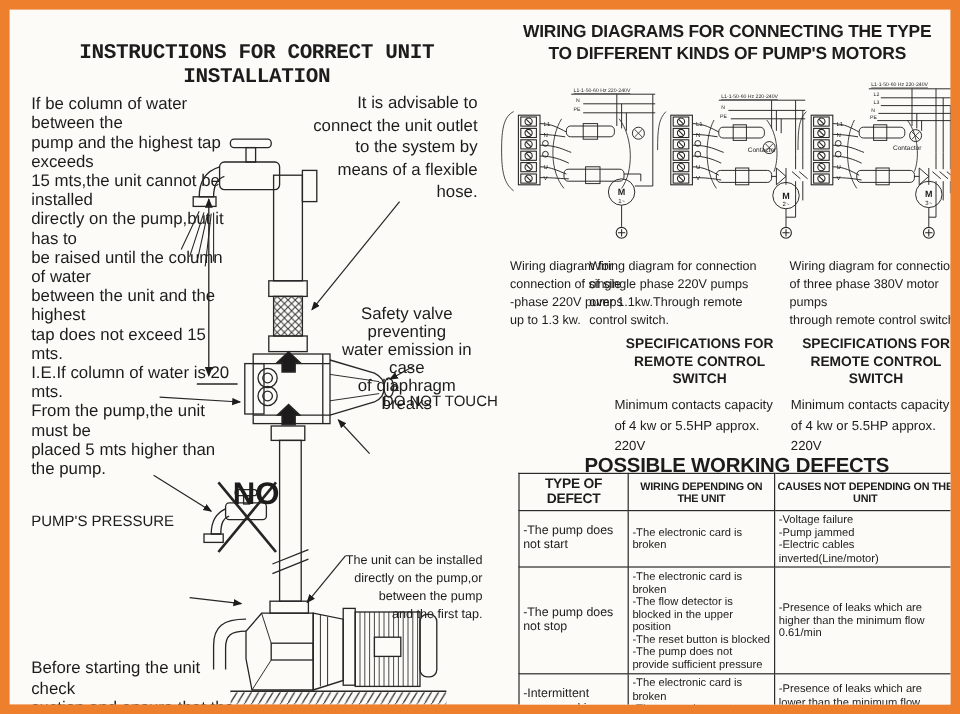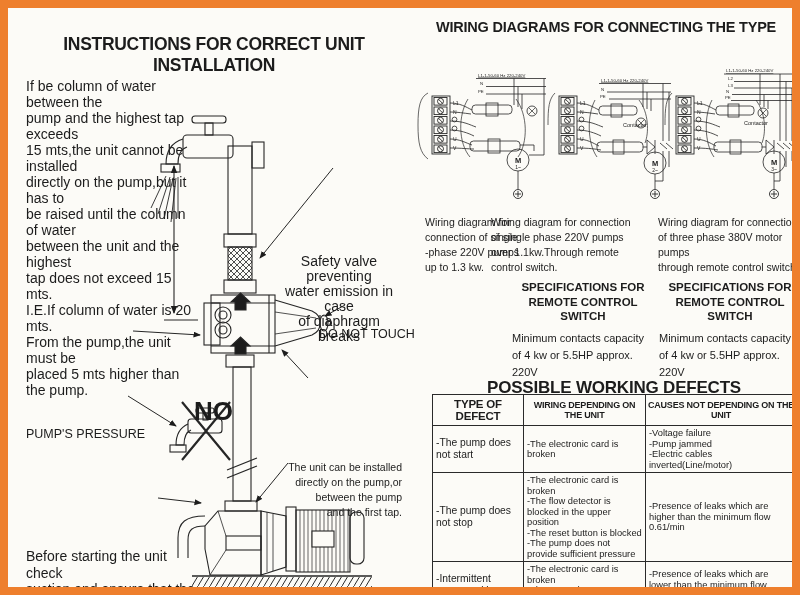--- a/index.html
+++ b/index.html
@@ -73,21 +73,21 @@
             <path d="M6.4,50.7 L10.6,54.9"></path>
         </g>
       </g>
       <g id="earthsym" stroke="#262626" fill="none" stroke-width="0.9">
         <circle cx="0" cy="0" r="4.5"></circle>
         <path d="M-3,0 H3 M0,-3 V3"></path>
       </g>
     </defs>
   </svg>
 
-  <div class="abs left-title" style="left:20px; top:26px; width:372px;">INSTRUCTIONS FOR CORRECT UNIT INSTALLATION</div>
+  <div class="abs left-title" style="left:20px; top:26px; width:372px;font-family:Liberation Mono, monospace;">INSTRUCTIONS FOR CORRECT UNIT INSTALLATION</div>
 
   <div class="abs note" style="left:18px; top:70px; width:168px;">If be column of water between the
 pump and the highest tap exceeds
 15 mts,the unit cannot be installed
 directly on the pump,but it has to
 be raised until the column of water
 between the unit and the highest
 tap does not exceed 15 mts.
 I.E.If column of water is 20 mts.
 From the pump,the unit must be
@@ -95,20 +95,25 @@
 
 
 
   <div class="abs b" style="left:18px; top:419px; font-size:12.5px;">PUMP'S  PRESSURE</div>
 
 
   <div class="abs note" style="left:18px; top:540px; width:170px; line-height:16.5px;">Before starting the unit check
 suction and ensure that the
 pump is primed.</div>
 
+  <div class="abs note rt" style="left:248px; top:68px; width:142px; line-height:18.5px;">It is advisable to
+connect the unit outlet
+to the system by
+means of a flexible
+hose.</div>
 
   <div class="abs note ct" style="left:268px; top:246px; width:126px; line-height:15px;">Safety valve preventing
 water emission in case
 of diaphragm breaks</div>
 
   <div class="abs b" style="left:311px; top:319px; font-size:12.5px; white-space:nowrap;">DO NOT TOUCH</div>
 
 
   <div class="abs note rt" style="left:278px; top:452px; width:116px; line-height:15px; font-size:10.5px;">The unit can be installed
 directly on the pump,or
@@ -191,20 +196,21 @@
         <path d="M182,272 L156,244" marker-end="url(#ah)"></path>
         <path d="M32,392 L75,397" marker-end="url(#ah)"></path>
         <path d="M162,357 L130,396" marker-end="url(#ah)"></path>
       </g>
     </g>
     <text x="68" y="314" font-size="26" font-weight="bold">NO</text>
   </svg>
 
   <div class="abs right-title" style="left:404px; top:10px; width:388px;">
     <div>WIRING DIAGRAMS FOR CONNECTING THE TYPE</div>
+    <div>TO DIFFERENT KINDS OF PUMP'S MOTORS</div>
   </div>
 
   <svg class="abs" style="left:408px; top:55px;" width="135" height="150" viewBox="0 0 135 150">
     <g stroke="#262626" fill="none" stroke-width="0.8">
       <use href="#tb6" x="16" y="33"></use>
       <path d="M12,30 C4,34 2,44 2,62 C2,80 4,90 12,96" stroke-width="0.7"></path>
       <path d="M34,40 C44,40 50,44 56,47 M34,49 C42,49 47,50 55,51 M34,58 C48,58 54,62 60,64 M34,67 C44,67 52,70 58,73 M34,76 C44,76 50,80 56,82 M34,85 C46,85 52,86 58,86"></path>
       <circle cx="38.5" cy="56.5" r="2.4"></circle>
         <circle cx="38.5" cy="65.5" r="2.4"></circle>
       <g>

